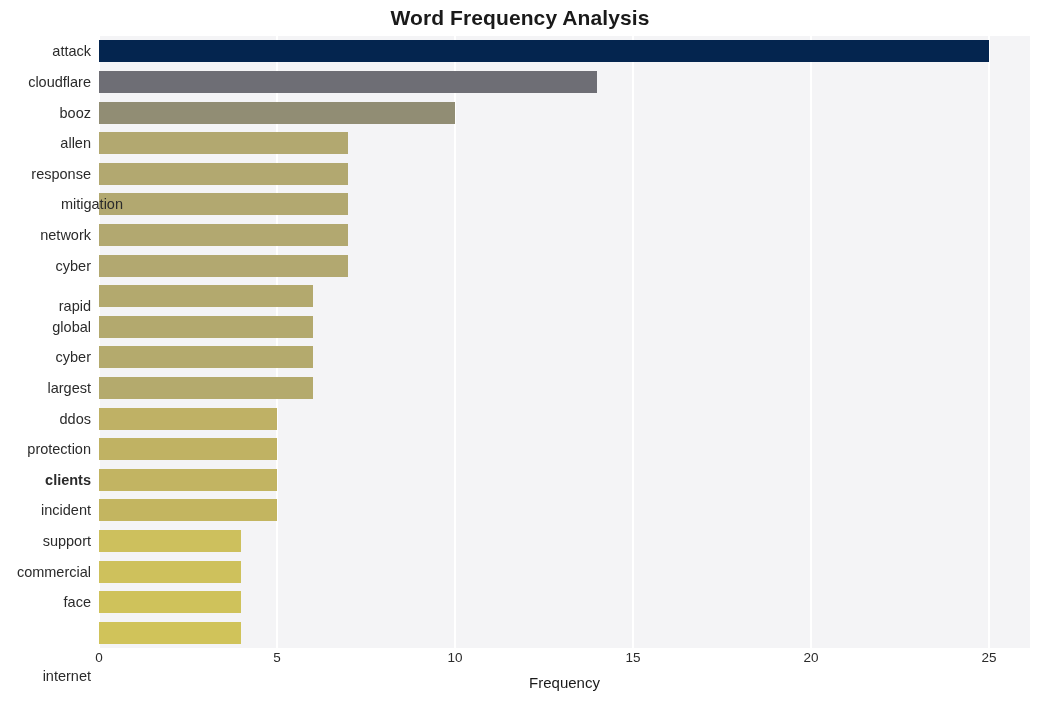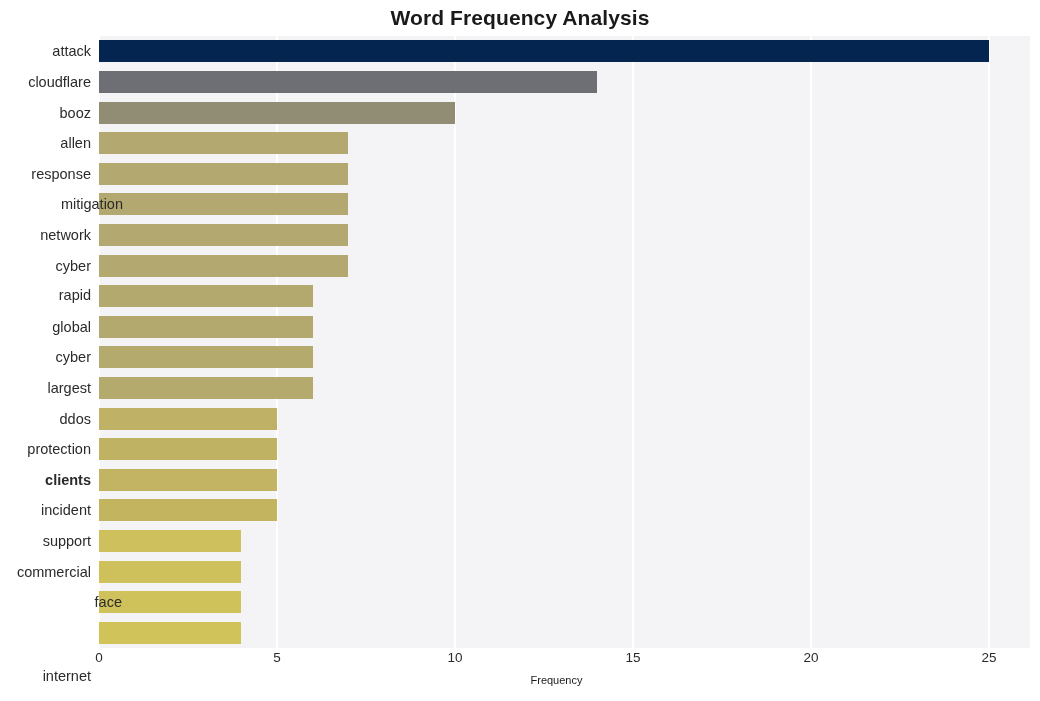--- a/index.html
+++ b/index.html
@@ -87,25 +87,25 @@
     position: absolute;
     top: 0;
     width: 60px;
     margin-left: -30px;
     text-align: center;
     font-size: 13.5px;
     color: #2b2b2b;
   }
   #xaxis-label {
     position: absolute;
-    left: 91px;
+    left: 99px;
     top: 674px;
     width: 931px;
     text-align: center;
-    font-size: 11px;
+    font-size: 15px;
     color: #1a1a1a;
   }
 </style>
 </head>
 <body>
 
 <div id="figure">
 
   <div id="chart-title">Word Frequency Analysis</div>
 
@@ -144,31 +144,31 @@
 
   <div id="ylabels-layer">
       <div class="ylabel-item" style="top: 4.3px;">attack</div>
       <div class="ylabel-item" style="top: 34.9px;">cloudflare</div>
       <div class="ylabel-item" style="top: 65.5px;">booz</div>
       <div class="ylabel-item" style="top: 96.1px;">allen</div>
       <div class="ylabel-item" style="top: 126.7px;">response</div>
       <div class="ylabel-item" style="top: 157.3px; margin-left: 32px;">mitigation</div>
       <div class="ylabel-item" style="top: 187.9px;">network</div>
       <div class="ylabel-item" style="top: 218.5px;">cyber</div>
-      <div class="ylabel-item" style="top: 248px;">rapid</div>
+      <div class="ylabel-item" style="top: 259px;">rapid</div>
       <div class="ylabel-item" style="top: 279.7px;">global</div>
       <div class="ylabel-item" style="top: 310.3px;">cyber</div>
       <div class="ylabel-item" style="top: 340.9px;">largest</div>
       <div class="ylabel-item" style="top: 371.5px;">ddos</div>
       <div class="ylabel-item" style="top: 402.1px;">protection</div>
       <div class="ylabel-item" style="top: 432.7px; font-weight: bold;">clients</div>
       <div class="ylabel-item" style="top: 463.3px;">incident</div>
       <div class="ylabel-item" style="top: 493.9px;">support</div>
       <div class="ylabel-item" style="top: 524.5px;">commercial</div>
-      <div class="ylabel-item" style="top: 555.1px; padding-left: 31px;">face</div>
+      <div class="ylabel-item" style="top: 555.1px;">face</div>
       <div class="ylabel-item" style="top: 585.7px; margin-top: 43px;">internet</div>
     </div>
 
   <div id="xticks-layer">
       <div class="xtick" style="left: 99px;">0</div>
       <div class="xtick" style="left: 277.011px;">5</div>
       <div class="xtick" style="left: 455.023px;">10</div>
       <div class="xtick" style="left: 633.034px;">15</div>
       <div class="xtick" style="left: 811.046px;">20</div>
       <div class="xtick" style="left: 989.057px;">25</div>

